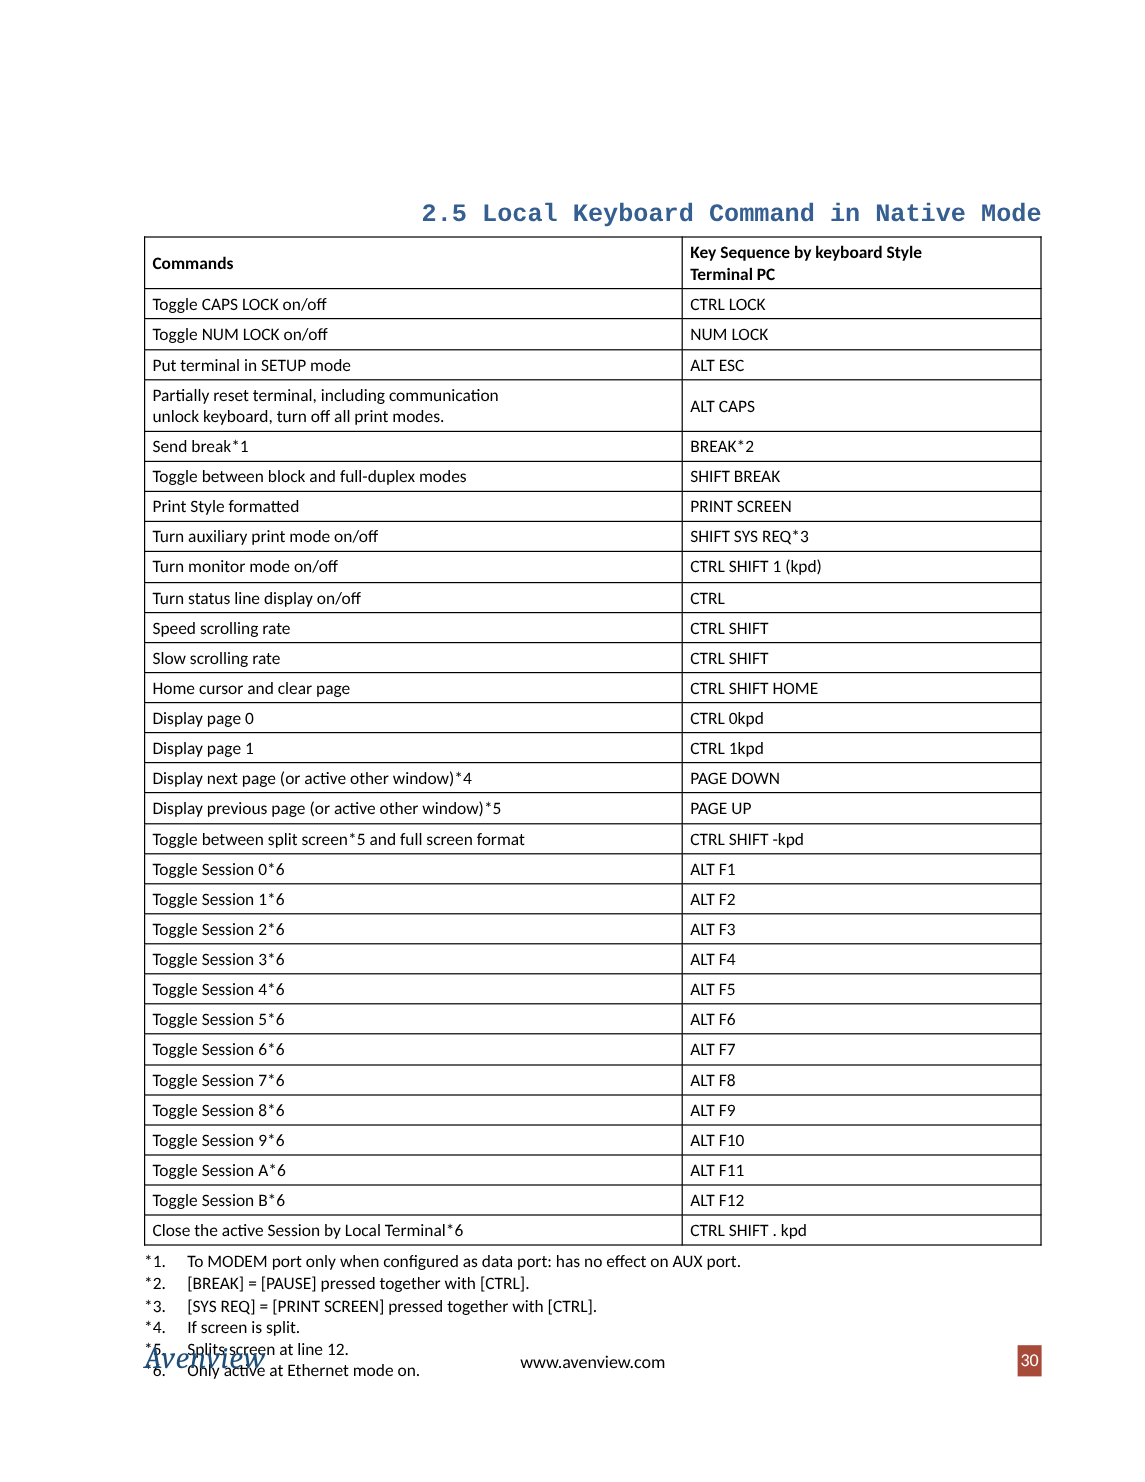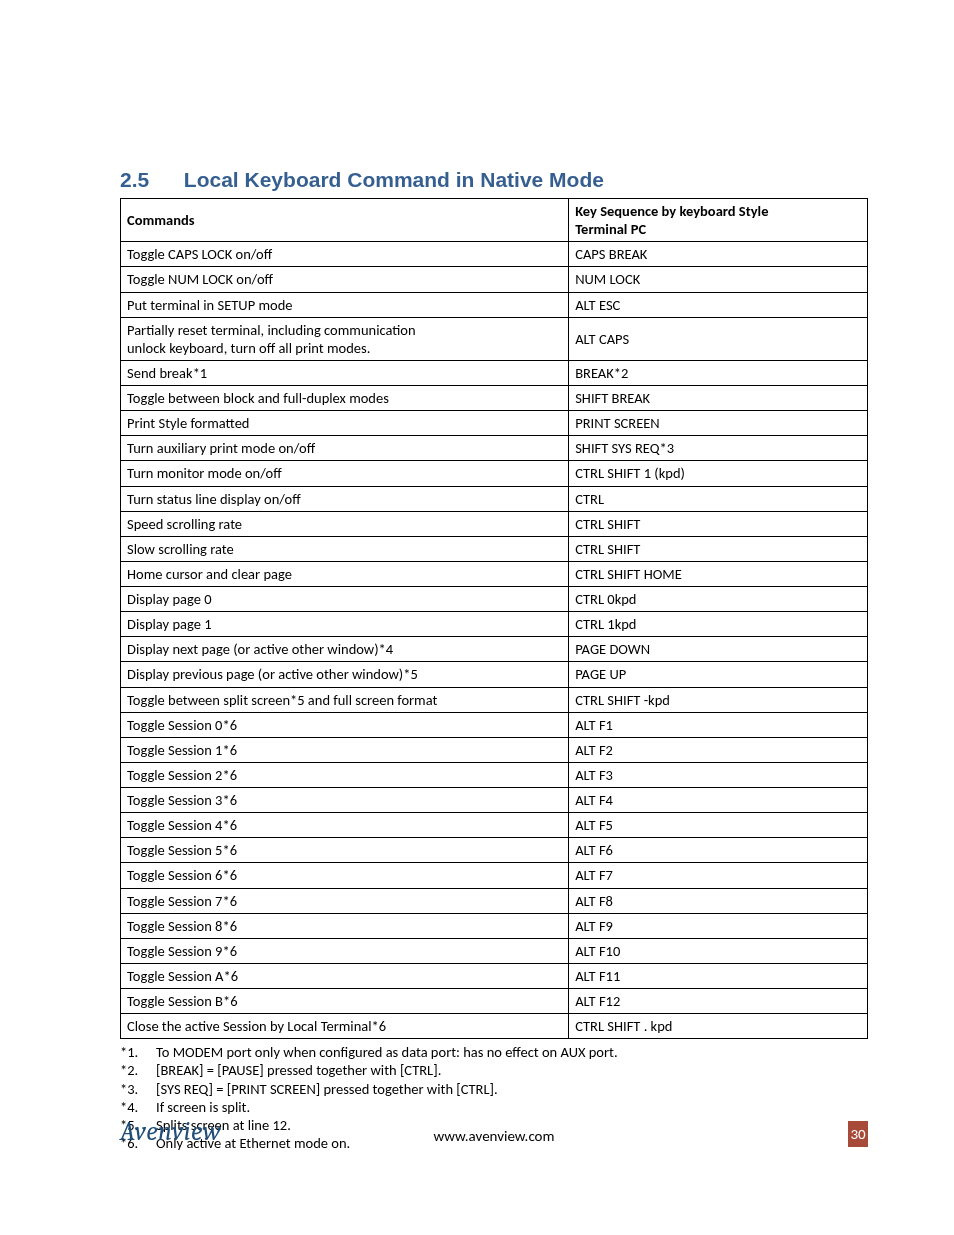--- a/index.html
+++ b/index.html
@@ -8,25 +8,26 @@
     box-sizing:border-box;
     position:relative;
     font-family:"Calibri","Segoe UI",Arial,sans-serif;
     color:#000;
   }
   .content{
     position:absolute;
     left:120px; right:86px; top:168px;
   }
   h2.section{
-    font-family:Liberation Sans, sans-serif;
+    font-family:Liberation Mono, monospace;
     color:#365f91;
     font-weight:bold;
     font-size:21px;
     margin:0 0 6px 0;
+    text-align:right;
   }
   h2.section .num{display:inline-block;width:58px;}
   table.cmd{
     width:100%;
     border-collapse:collapse;
     font-size:14.5px;
     padding-left:12px;
   }
   table.cmd th, table.cmd td{
     border:1px solid #000;
@@ -93,21 +94,21 @@
           <th>Commands</th>
           <th>
             <span>Key Sequence by keyboard Style</span><br>
             <span>Terminal PC</span>
           </th>
         </tr>
       </thead>
       <tbody>
           <tr>
             <td>Toggle CAPS LOCK on/off</td>
-            <td>CAPS BREAK</td>
+            <td>CTRL LOCK</td>
           </tr>
           <tr>
             <td>Toggle NUM LOCK on/off</td>
             <td>NUM LOCK</td>
           </tr>
           <tr>
             <td>Put terminal in SETUP mode</td>
             <td>ALT ESC</td>
           </tr>
           <tr>

